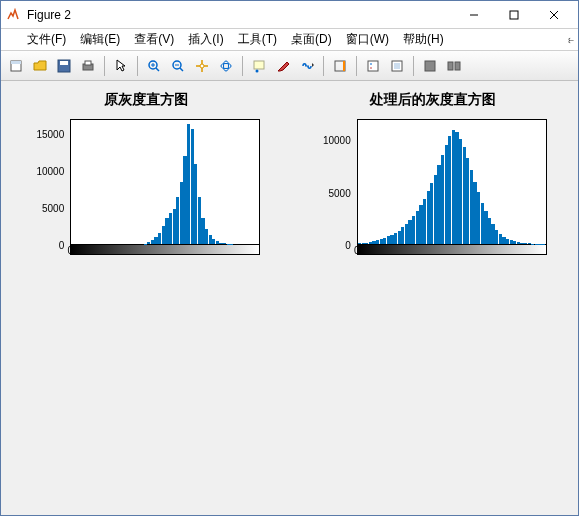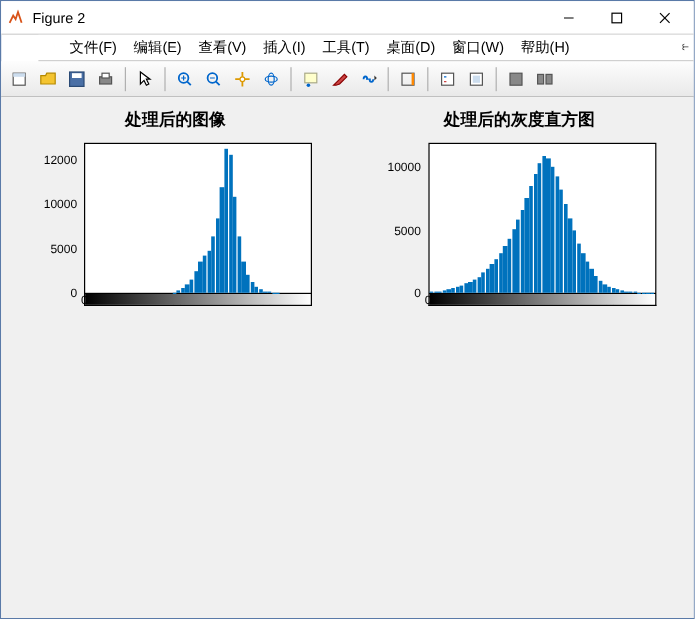--- a/index.html
+++ b/index.html
@@ -3,21 +3,21 @@
 <meta charset="utf-8">
 <style>
   * { margin: 0; padding: 0; box-sizing: border-box; }
   body { font-family: "Microsoft YaHei", sans-serif; font-size: 12px; background: #f0f0f0; }
   .window { width: 579px; height: 516px; background: #fff; border: 1px solid #5a7aa8; display: flex; flex-direction: column; }
   .titlebar { height: 28px; background: #fff; display: flex; align-items: center; padding: 0 4px; border-bottom: 1px solid #d0d0d0; }
   .titlebar .app-icon { width: 16px; height: 16px; margin-right: 6px; display:flex; align-items:center; justify-content:center;}
   .titlebar .title { flex: 1; font-size: 12px; color: #000; }
   .win-btns { display: flex; gap: 0; }
   .win-btn { width: 40px; height: 28px; display: flex; align-items: center; justify-content: center; }
-  .menubar { height: 22px; background: #fff; display: flex; align-items: center; padding: 0 20px; gap: 2px; border-bottom: 1px solid #d0d0d0; position:relative;margin-left:31px;}
+  .menubar { height: 22px; background: #fff; display: flex; align-items: center; padding: 0 20px; gap: 2px; border-bottom: 1px solid #d0d0d0; position:relative;}
   .menu-item { padding: 2px 6px; font-size: 12px; color: #000; }
   .menu-dock { position:absolute; right:4px; font-size:10px; color:#333;}
   .toolbar { height: 30px; background: linear-gradient(#fdfdfd,#e9e9e9); display: flex; align-items: center; padding: 2px 4px; gap: 2px; border-bottom: 1px solid #c0c0c0; }
   .tb-btn { width: 22px; height: 22px; border: 1px solid transparent; display: flex; align-items: center; justify-content: center; border-radius: 2px;}
   .tb-sep { width: 1px; height: 20px; background: #b0b0b0; margin: 0 3px; }
   .content { flex: 1; background: #f0f0f0; padding: 10px 8px; display: grid; grid-template-columns: 1fr 1fr; grid-template-rows: 1fr 1fr; gap: 8px 12px; }
   .subplot { display: flex; flex-direction: column; align-items: center; }
   .sub-title { font-size: 14px; font-weight: bold; color: #000; margin-bottom: 4px; }
   .img-frame { width: 210px; height: 130px; border: 1px solid #888; position: relative; overflow: hidden; }
   .img-hazy { background: linear-gradient(180deg, #b8bab5 0%, #a8a79a 40%, #9d9b8a 60%, #938e7d 100%); }
@@ -187,27 +187,27 @@
           <rect x="9" y="4" width="5" height="8" fill="#888" stroke="#555"></rect>
         </svg>
       </div>
     </div>
 
   <div class="content">
 
 
 
     <div class="subplot">
-      <div class="sub-title">处理后的图像</div>
+      <div class="sub-title">原灰度直方图</div>
       <div class="chart-frame" id="chart0">
           <div class="y-ticks">
             <div class="y-tick" style="bottom: 0%;">0</div>
             <div class="y-tick" style="bottom: 29.4118%;">5000</div>
             <div class="y-tick" style="bottom: 58.8235%;">10000</div>
-            <div class="y-tick" style="bottom: 88.2353%;">12000</div>
+            <div class="y-tick" style="bottom: 88.2353%;">15000</div>
           </div>
           <div class="x-ticks">
             <div class="x-tick" style="left: 0%;">0</div>
             <div class="x-tick" style="left: 39.2157%;">100</div>
             <div class="x-tick" style="left: 78.4314%;">200</div>
           </div>
           <div class="chart-area">
             <div class="bars">
               <div class="bar" style="height: 0%;"></div>
               <div class="bar" style="height: 0%;"></div>

